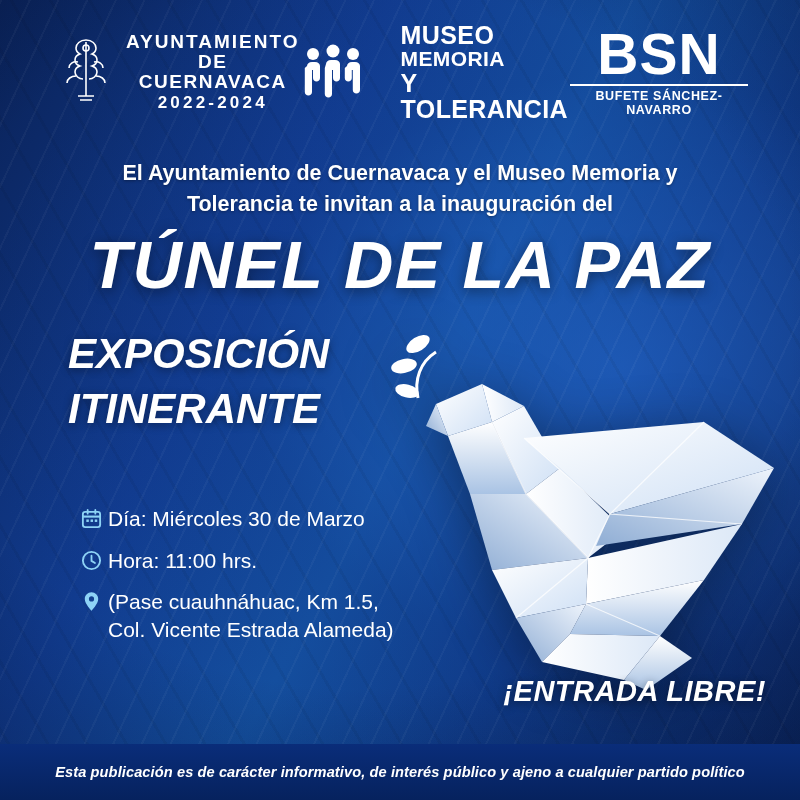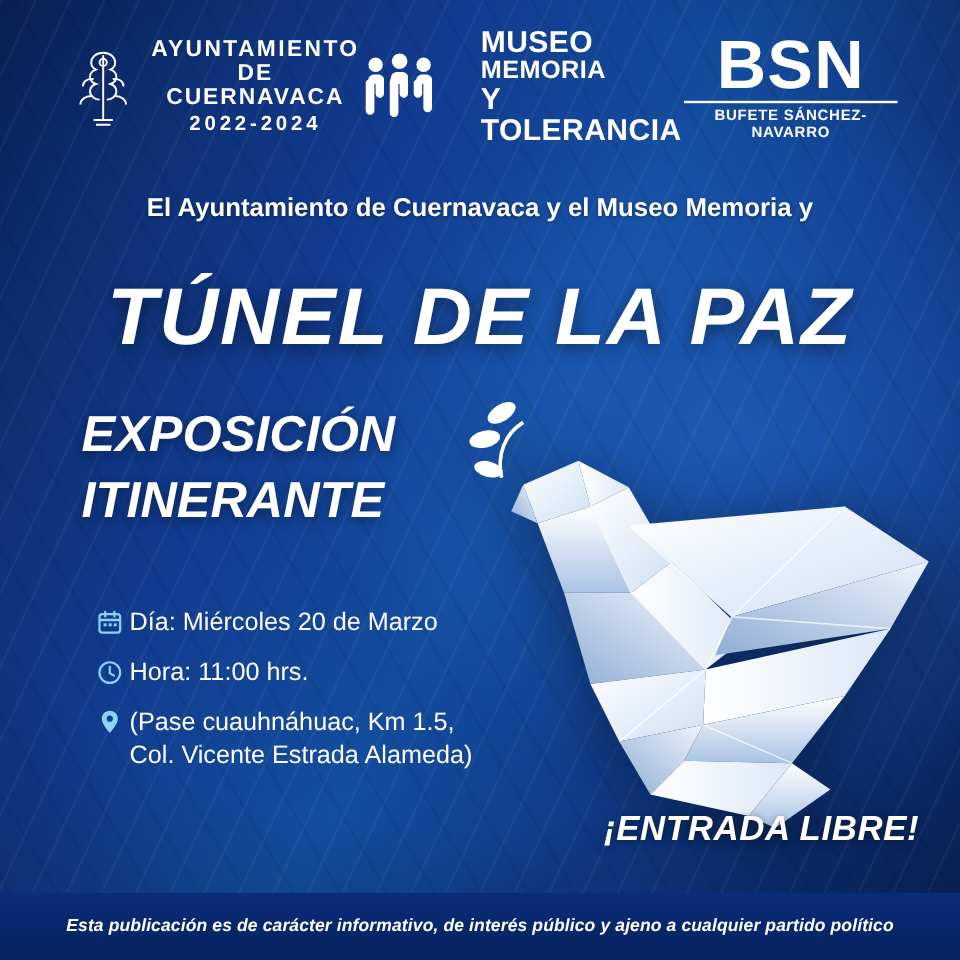--- a/index.html
+++ b/index.html
@@ -39,21 +39,21 @@
   .logos {
     position: absolute;
     top: 28px; left: 0; right: 0;
     height: 88px;
     display: flex;
     align-items: center;
     justify-content: space-between;
     padding: 0 52px 0 58px;
     z-index: 4;
   }
-  .logo-ayto { display: flex; align-items: center; gap: 12px; color: #fff; }
+  .logo-ayto { display: flex; gap: 12px; color: #fff; }
   .logo-ayto .glyph { width: 56px; height: 72px; }
   .logo-ayto .txt { text-align: center; line-height: 1.06; }
   .logo-ayto .l1 { font-size: 19px; font-weight: 700; letter-spacing: 2.0px; }
   .logo-ayto .l2 { font-size: 19px; font-weight: 700; letter-spacing: 1.6px; }
   .logo-ayto .l3 { font-size: 17px; font-weight: 700; letter-spacing: 3.2px; margin-top: 2px; }
 
   .logo-museo { display: flex; align-items: center; gap: 11px; color: #fff; }
   .logo-museo .glyph { width: 66px; height: 56px; }
   .logo-museo .txt { line-height: 1.05; margin-left: 24px; }
   .logo-museo .m1 { font-size: 25px; font-weight: 700; letter-spacing: 0.4px; }
@@ -98,21 +98,20 @@
   .exposicion {
     position: absolute;
     top: 326px; left: 68px;
     font-size: 42px;
     font-weight: 700;
     font-style: italic;
     color: #ffffff;
     line-height: 1.32;
     z-index: 5;
     text-shadow: 0 2px 9px rgba(0,0,0,0.4);
-    margin-top: 8px;
   }
 
   .dirigido {
     position: absolute;
     top: 458px; left: 60px;
     font-size: 24px;
     font-weight: 700;
     color: #7fd2f7;
     z-index: 5;
     text-shadow: 0 1px 4px rgba(0,0,0,0.35);
@@ -280,20 +279,21 @@
         <path d="M150 120 L236 196 L214 240 L142 300"></path>
         <path d="M330 104 L236 196 L368 206"></path>
         <path d="M212 286 L286 318"></path>
         <path d="M118 104 L152 176 L214 240"></path>
       </g>
     </svg>
   </div>
 
   <div class="intro">
     <div>El Ayuntamiento de Cuernavaca y el Museo Memoria y</div>
+    <div>Tolerancia te invitan a la inauguración del</div>
   </div>
 
   <div class="title">TÚNEL DE LA PAZ</div>
 
   <div class="exposicion">
     <div>EXPOSICIÓN</div>
     <div>ITINERANTE</div>
   </div>
 
 
@@ -303,21 +303,21 @@
       <span class="ico">
         <svg viewBox="0 0 24 24" width="23" height="23" fill="none" stroke="#8ed3f6" stroke-width="1.9">
           <rect x="3" y="5" width="18" height="16" rx="2.5"></rect>
           <path d="M3 10h18" stroke-width="2.2"></path>
           <path d="M8 3v4M16 3v4" stroke-linecap="round"></path>
           <rect x="6.6" y="13" width="2.6" height="2.6" fill="#8ed3f6" stroke="none"></rect>
           <rect x="11" y="13" width="2.6" height="2.6" fill="#8ed3f6" stroke="none"></rect>
           <rect x="15.4" y="13" width="2.6" height="2.6" fill="#8ed3f6" stroke="none"></rect>
         </svg>
       </span>
-      <span class="dtxt">Día: Miércoles 20 de Marzo</span>
+      <span class="dtxt">Día: Miércoles 30 de Marzo</span>
     </div>
 
     <div class="drow">
       <span class="ico">
         <svg viewBox="0 0 24 24" width="23" height="23" fill="none" stroke="#8ed3f6" stroke-width="1.9">
           <circle cx="12" cy="12" r="9"></circle>
           <path d="M12 7v5.4l3.6 2.2" stroke-linecap="round"></path>
         </svg>
       </span>
       <span class="dtxt">Hora: 11:00 hrs.</span>

